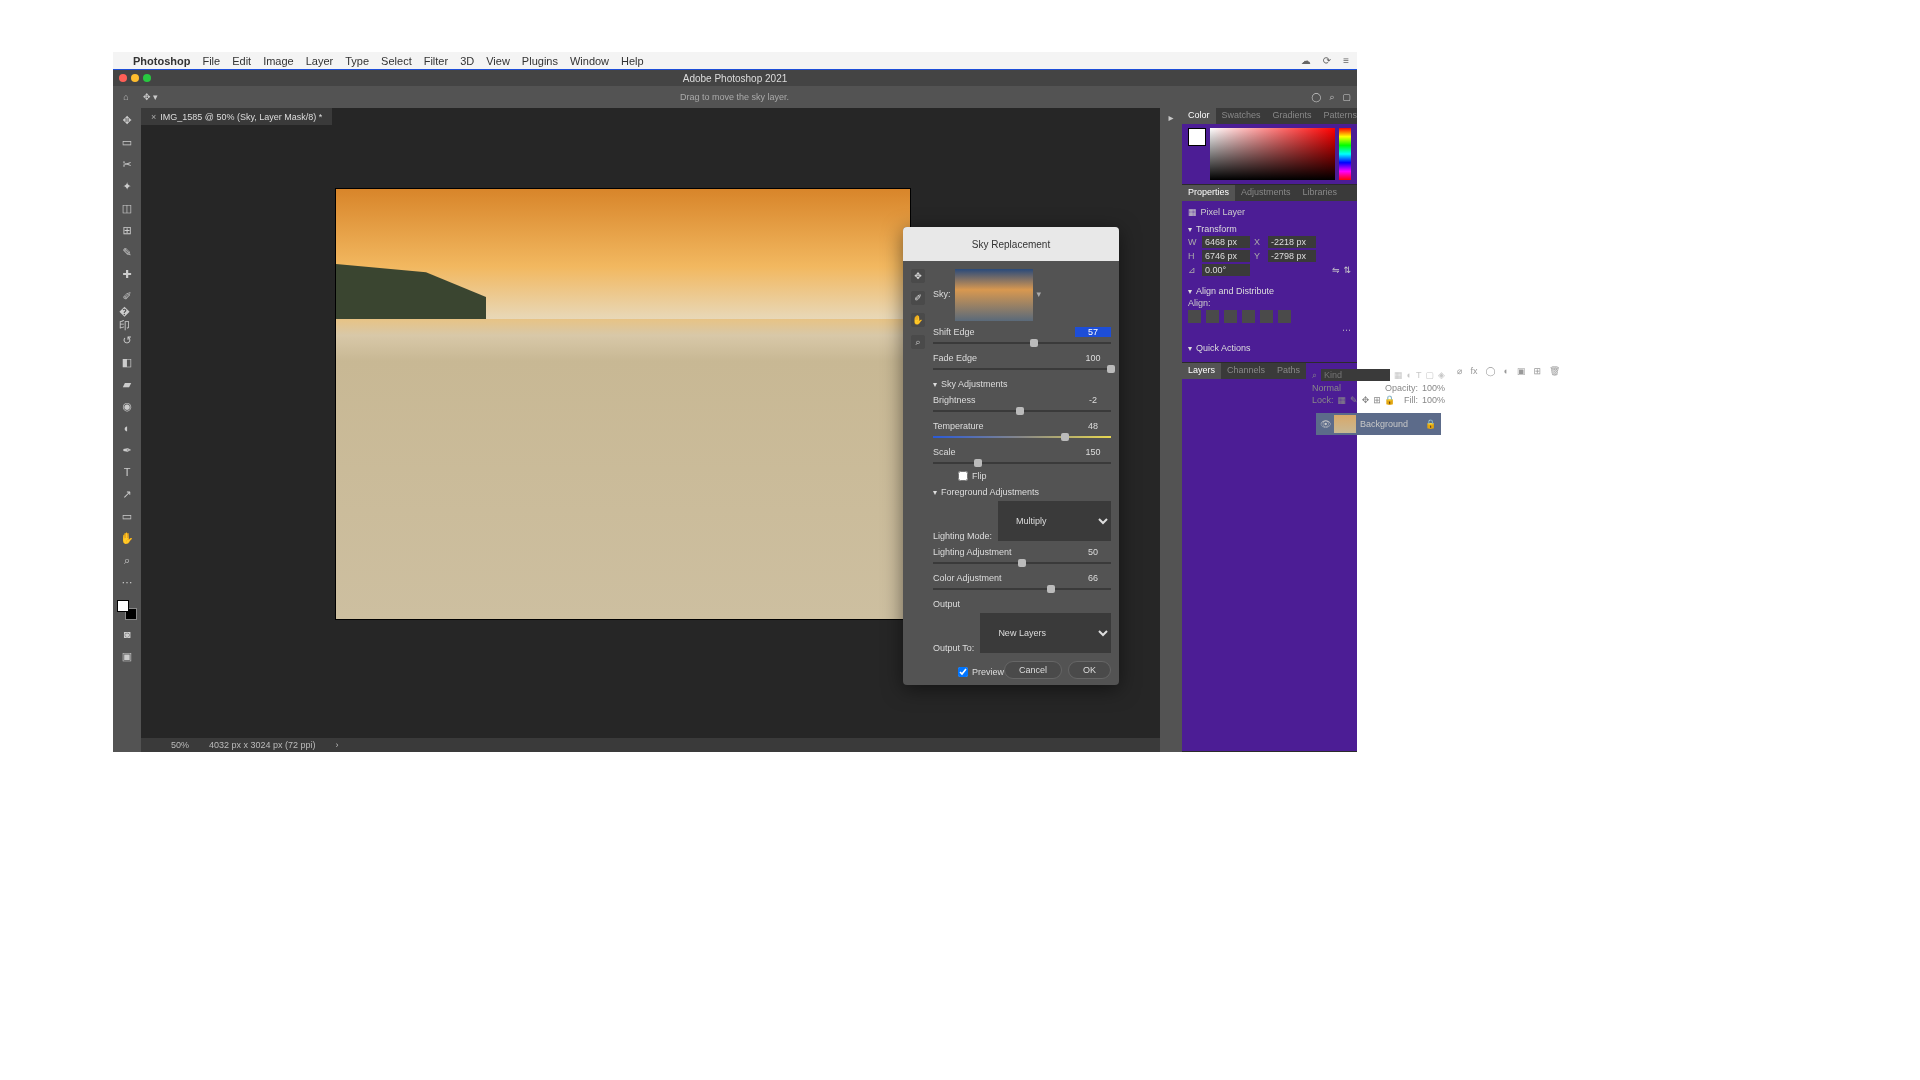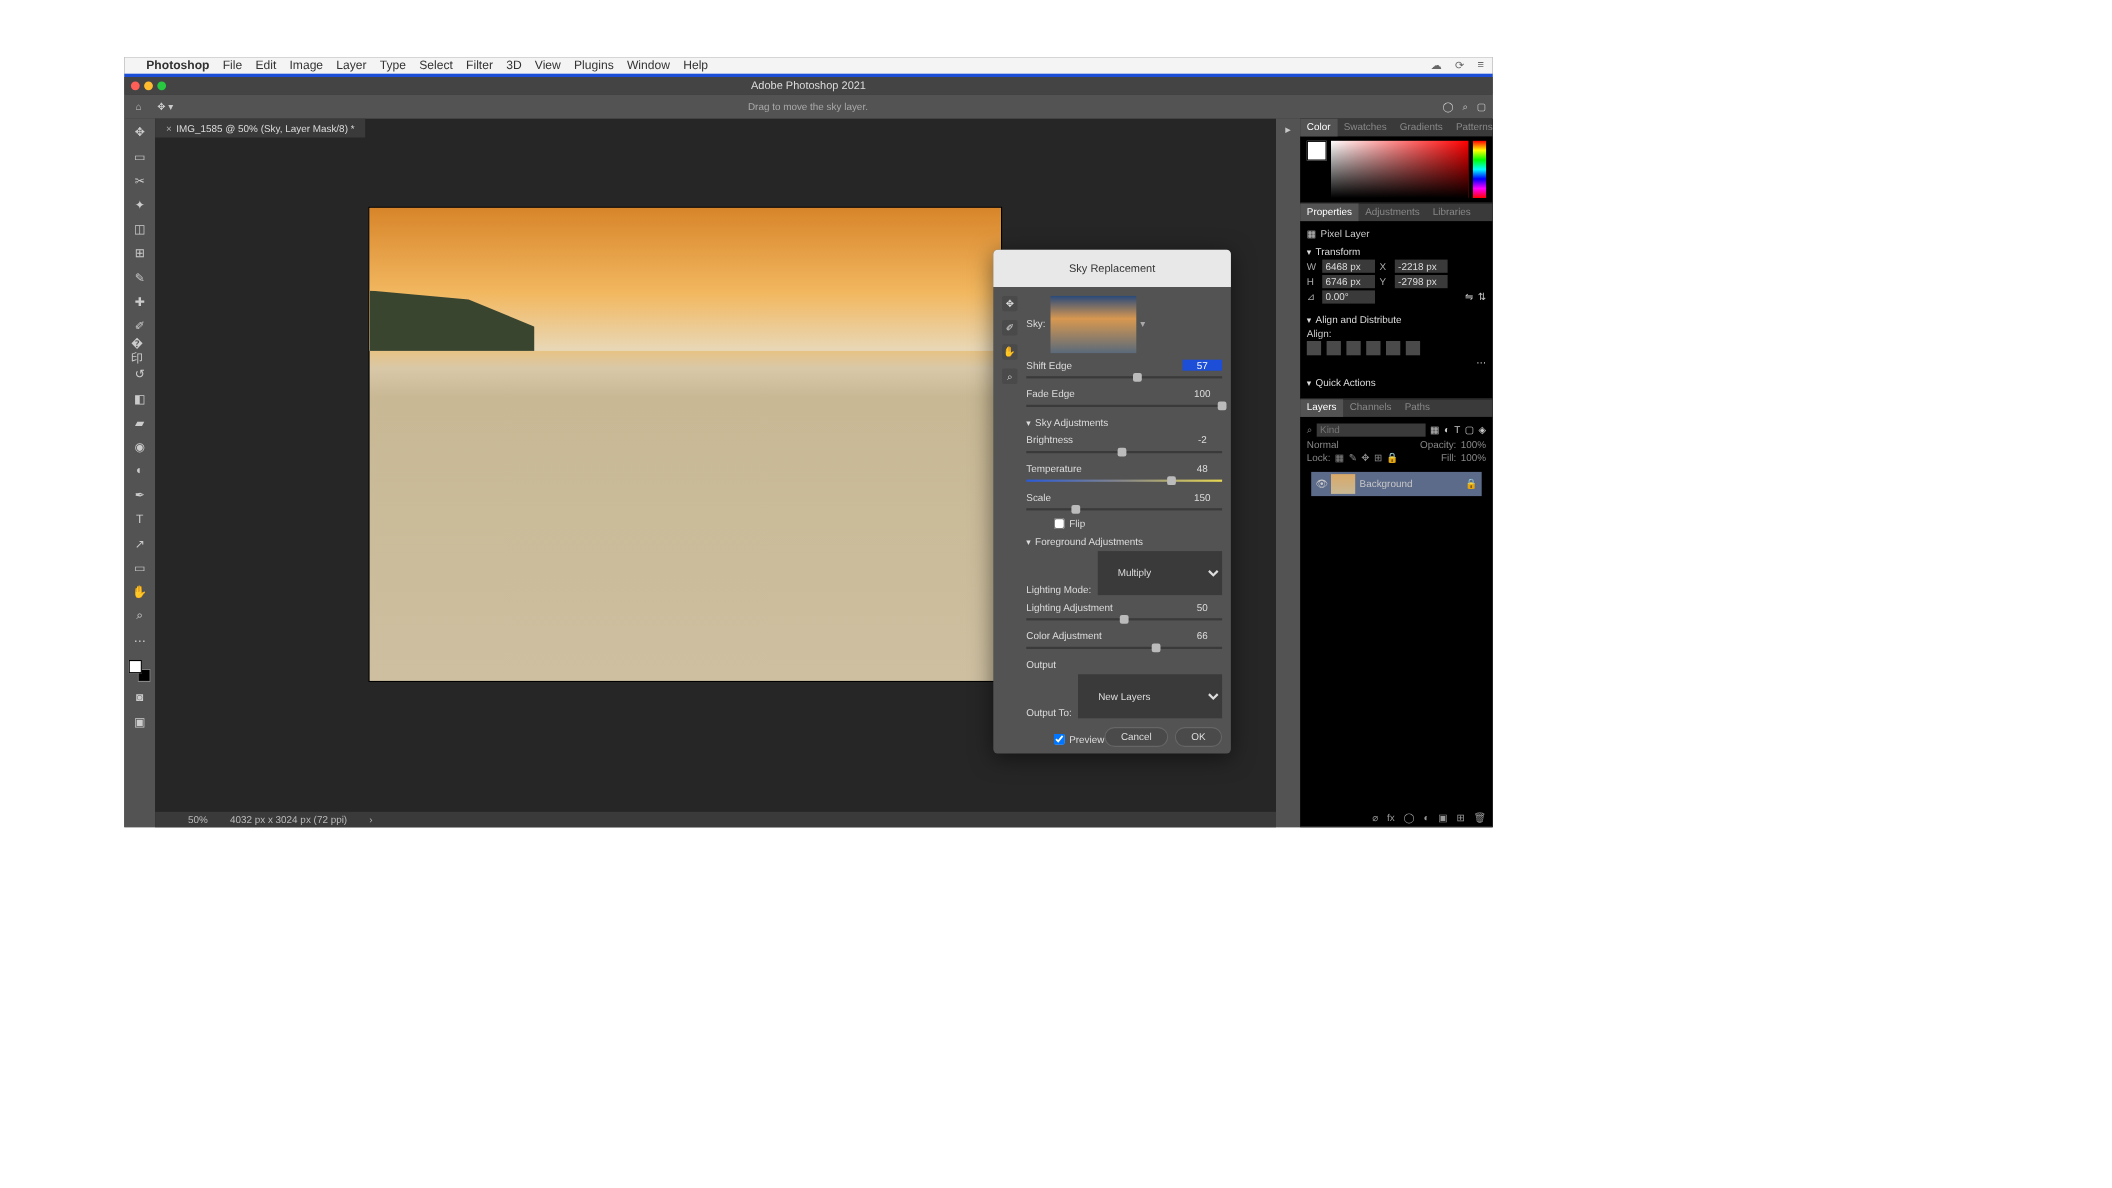--- a/index.html
+++ b/index.html
@@ -1,20 +1,20 @@
 <!DOCTYPE html>
 <html><head>
 <meta charset="utf-8">
 <style>
 * { margin:0; padding:0; box-sizing:border-box; font-family: -apple-system, "Helvetica Neue", Arial, sans-serif; }
 body { background:#fff; width:1920px; height:1080px; position:relative; }
 #app { position:absolute; left:113px; top:52px; width:1244px; height:700px; background:#323232; color:#c8c8c8; font-size:10px; display:flex; flex-direction:column; }
 
 
-.mbar { height:18px; background:#f4f4f4; color:#333; display:flex; align-items:center; padding:0 8px; gap:12px; font-size:11px; border-bottom:3px solid #1d4ed8;}
+.mbar { height:18px; background:#f4f4f4; color:#333; display:flex; align-items:center; padding:0 8px; gap:12px; font-size:11px; border-bottom:1px solid #1d4ed8;}
 .mbar .apple { font-size:12px; }
 .mbar .appname { font-weight:600; }
 .mbar .spacer { flex:1; }
 .mbar .r { color:#666; font-size:10px; }
 
 
 .titlebar { height:16px; background:#444; display:flex; align-items:center; color:#ddd; font-size:10px; position:relative;}
 .titlebar .dots { display:flex; gap:4px; padding:0 6px;}
 .titlebar .dot { width:8px; height:8px; border-radius:50%; }
 .titlebar .red{background:#ff5f57;} .titlebar .yel{background:#febc2e;} .titlebar .grn{background:#28c840;}
@@ -41,21 +41,21 @@
 .canvasarea{flex:1; position:relative; overflow:hidden;}
 .canvas{position:absolute; left:195px; top:64px; width:574px; height:430px; background:linear-gradient(to bottom,#e8a048 0%,#f0c070 28%,#d8c8a8 34%,#c8b894 40%,#cdbfa0 100%); box-shadow:0 0 0 1px #000;}
 .cliff{position:absolute;left:0;top:75px;width:150px;height:55px;background:#3a4530;clip-path:polygon(0 0,60% 15%,100% 60%,100% 100%,0 100%);}
 .sky{position:absolute;left:0;top:0;width:100%;height:130px;background:linear-gradient(to bottom,#d8852a,#f2b860 60%,#e8d8b8);}
 .statusbar{height:14px;background:#3a3a3a;color:#bbb;display:flex;align-items:center;gap:20px;padding:0 30px;font-size:9px;}
 
 
 .dockstrip{width:22px;background:#535353;display:flex;flex-direction:column;align-items:center;padding-top:4px;}
 
 
-.right{width:175px;background:#000000;display:flex;flex-direction:column;font-size:9px;justify-content:space-between;}
+.right{width:175px;background:#4c1d95;display:flex;flex-direction:column;font-size:9px;justify-content:space-between;}
 .panel{border-bottom:1px solid #2b2b2b;}
 .ptabs{display:flex;background:#3a3a3a;height:16px;}
 .ptabs .pt{padding:2px 6px;color:#888;cursor:pointer;}
 .ptabs .pt.active{color:#fff;background:#535353;}
 .panel .body{padding:4px 6px;}
 .colorpicker{height:60px;display:flex;gap:4px;align-items:flex-start;}
 .cp-big{flex:1;height:52px;background:linear-gradient(to right,#fff,#ff0000);position:relative;}
 .cp-big::after{content:"";position:absolute;inset:0;background:linear-gradient(to top,#000,transparent);}
 .cp-hue{width:12px;height:52px;background:linear-gradient(to bottom,red,yellow,lime,cyan,blue,magenta,red);}
 .cp-fg{width:18px;height:18px;background:#fff;border:1px solid #000;}
@@ -275,21 +275,21 @@
             <div style="text-align:right;margin-top:2px"><span>⋯</span></div>
           </div>
           <div class="sect">
             <div class="secthead">
                 <span>Quick Actions</span>
               </div>
           </div>
         </div>
       </div>
 
-      <div class="panel" style="flex:1;display:flex;flex-direction:column">
+      <div class="panel" style="flex:1;display:flex;flex-direction:row">
         <div class="ptabs">
           <div class="pt active">Layers</div>
           <div class="pt">Channels</div>
           <div class="pt">Paths</div>
         </div>
         <div class="body" style="flex:1">
           <div class="kv">
             <span style="color:#888">⌕</span>
             <input style="flex: 1 1 0%;" placeholder="Kind">
             <span>▦</span>

